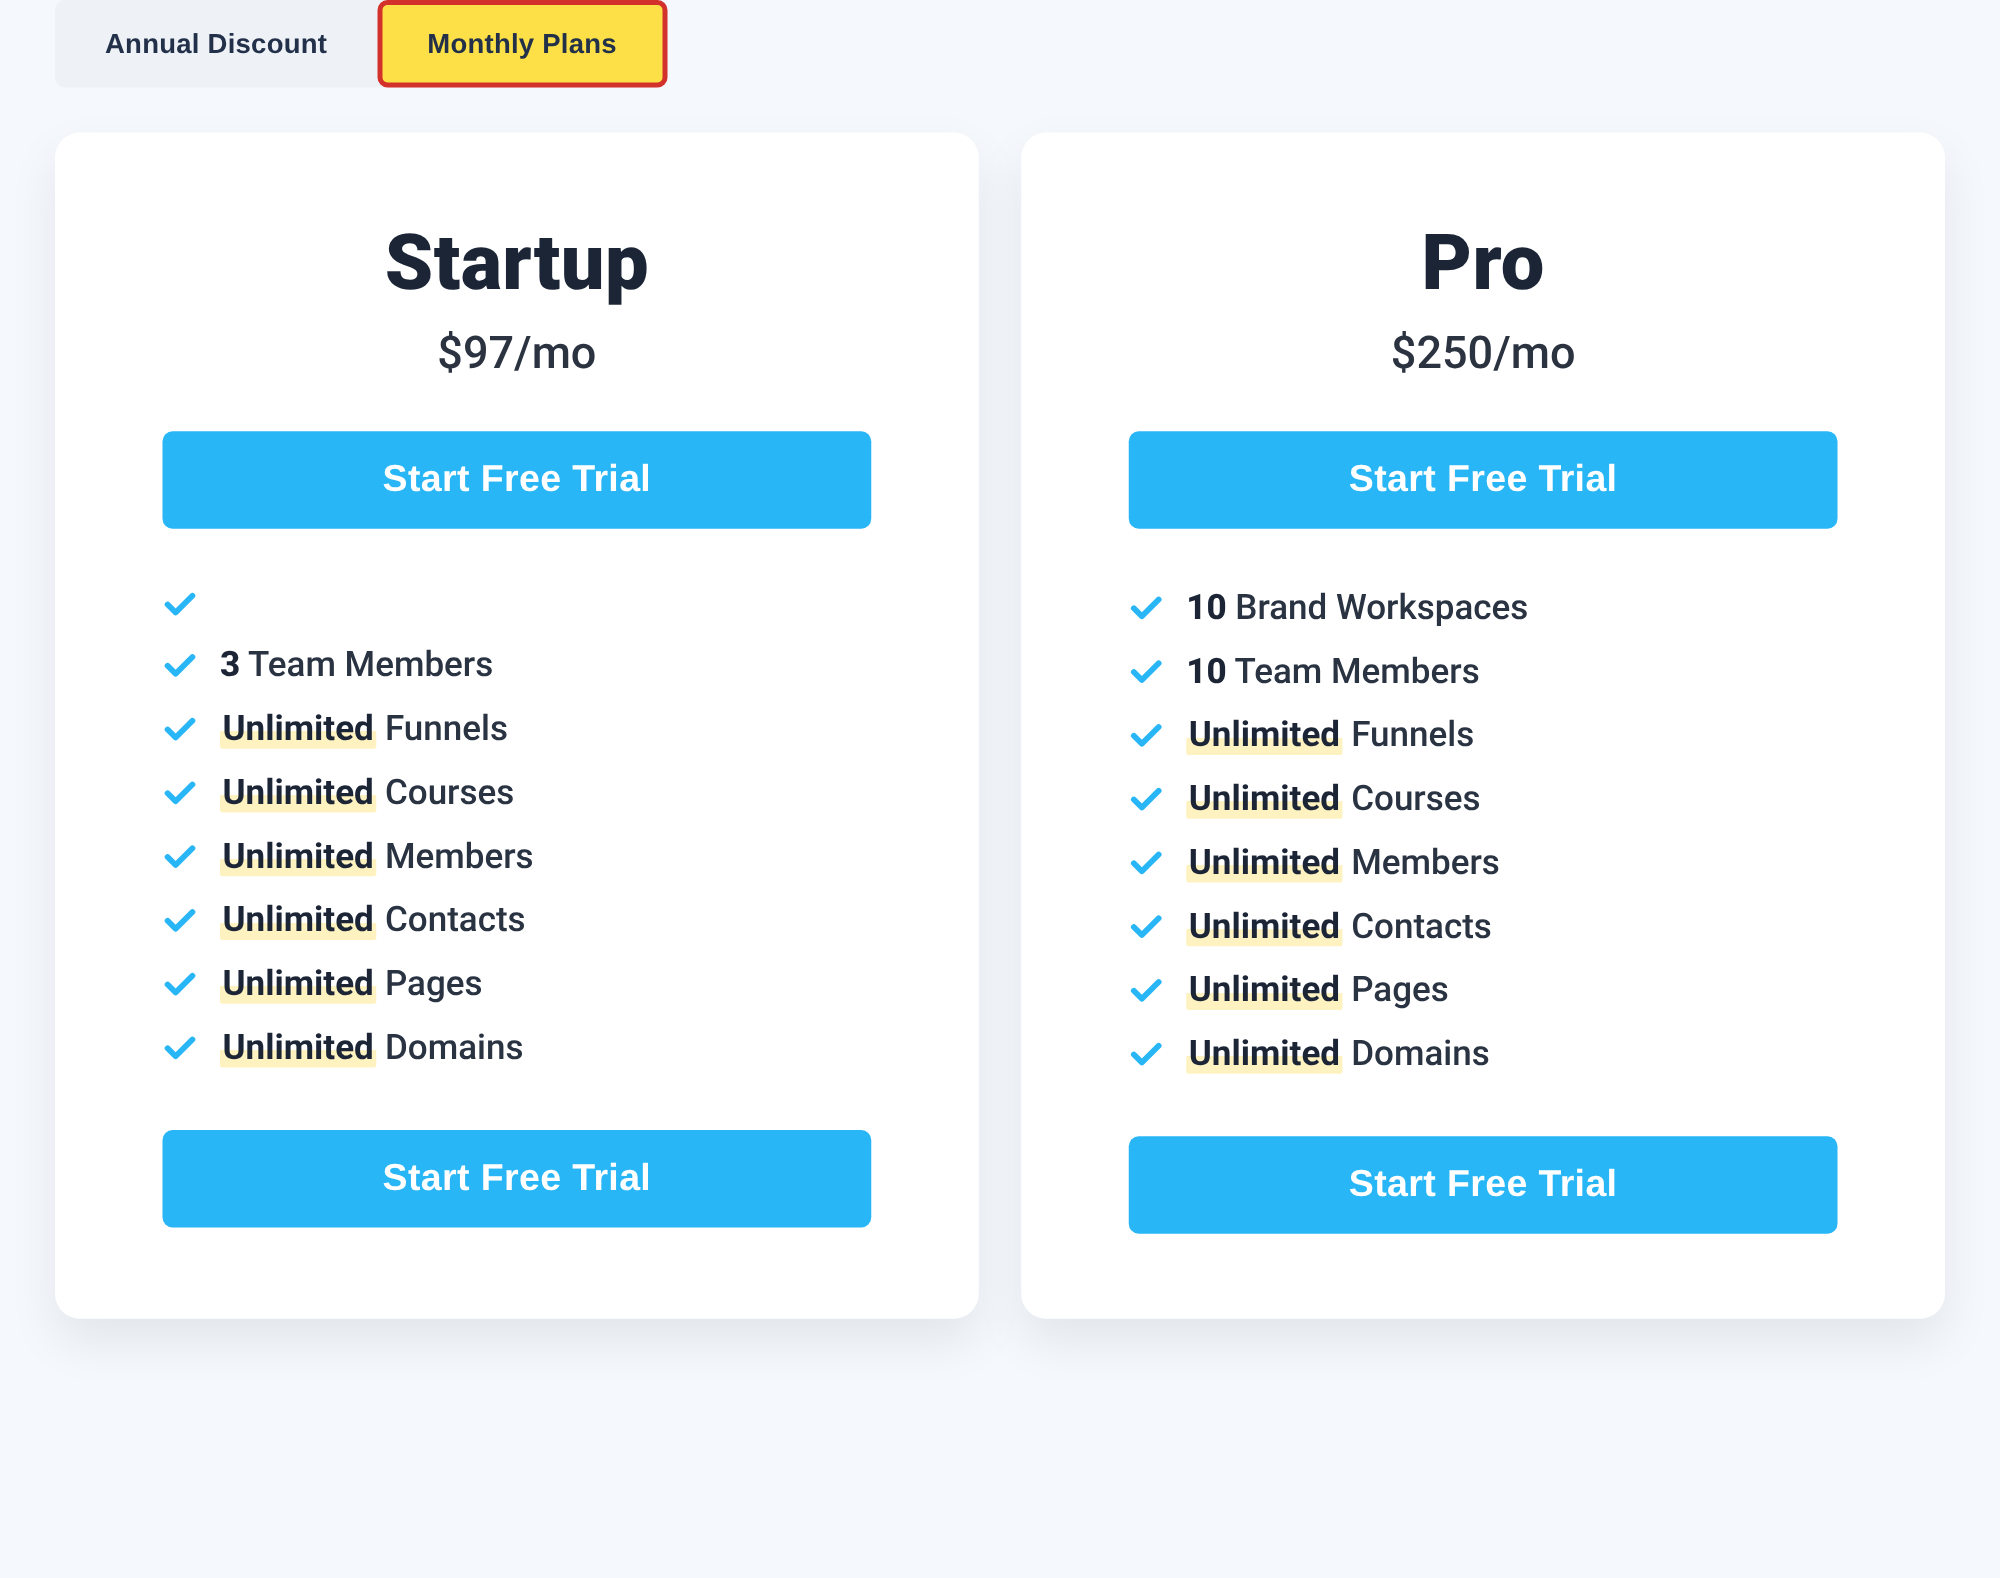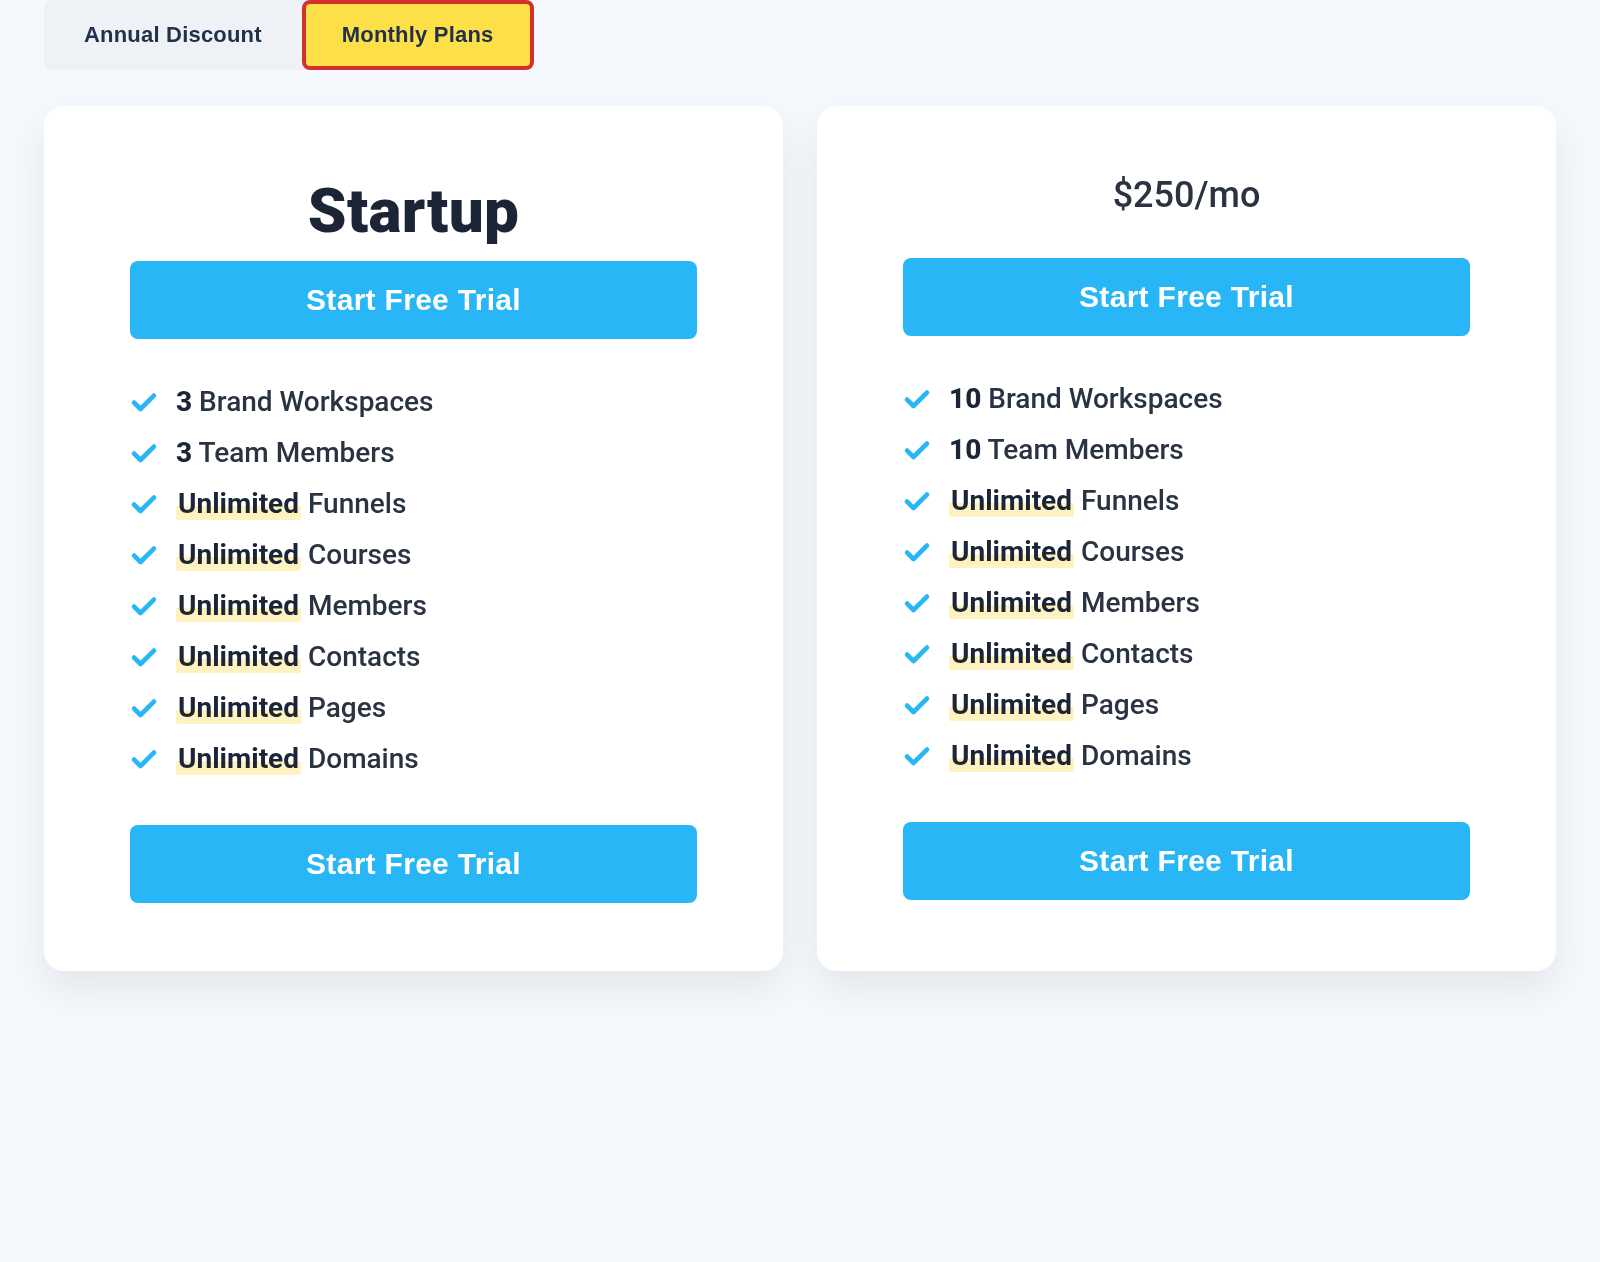--- a/index.html
+++ b/index.html
@@ -47,30 +47,30 @@
     <div class="toggle" role="tablist">
       <button class="tab">Annual Discount</button>
       <button class="tab highlighted">Monthly Plans</button>
     </div>
   </div>
 
   <div class="cards">
 
     <div class="card">
       <h2 class="plan-title">Startup</h2>
+      <div class="plan-price">$97/mo</div>
       <button class="cta">Start Free Trial</button>
 
       <ul class="features">
           <li class="feature">
             <span class="check">
               <svg viewBox="0 0 24 24" fill="none" stroke="#29b6f6" stroke-width="4" stroke-linecap="round" stroke-linejoin="round">
                 <polyline points="3.5 12.5 9 18 20.5 6.5"></polyline>
               </svg>
             </span>
-            <span><span class="feat-bold">3</span><span class="feat-rest"> Brand Workspaces</span></span>
           </li>
           <li class="feature">
             <span class="check">
               <svg viewBox="0 0 24 24" fill="none" stroke="#29b6f6" stroke-width="4" stroke-linecap="round" stroke-linejoin="round">
                 <polyline points="3.5 12.5 9 18 20.5 6.5"></polyline>
               </svg>
             </span>
             <span><span class="feat-bold">3</span><span class="feat-rest"> Team Members</span></span>
           </li>
           <li class="feature">
@@ -120,20 +120,21 @@
               </svg>
             </span>
             <span><span class="feat-hi">Unlimited</span><span class="feat-rest"> Domains</span></span>
           </li>
         </ul>
 
       <button class="cta">Start Free Trial</button>
     </div>
 
     <div class="card">
+      <h2 class="plan-title">Pro</h2>
       <div class="plan-price">$250/mo</div>
       <button class="cta">Start Free Trial</button>
 
       <ul class="features">
           <li class="feature">
             <span class="check">
               <svg viewBox="0 0 24 24" fill="none" stroke="#29b6f6" stroke-width="4" stroke-linecap="round" stroke-linejoin="round">
                 <polyline points="3.5 12.5 9 18 20.5 6.5"></polyline>
               </svg>
             </span>

